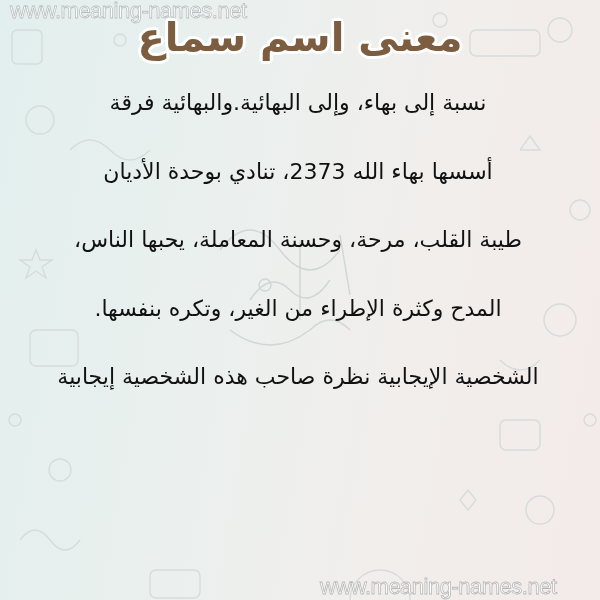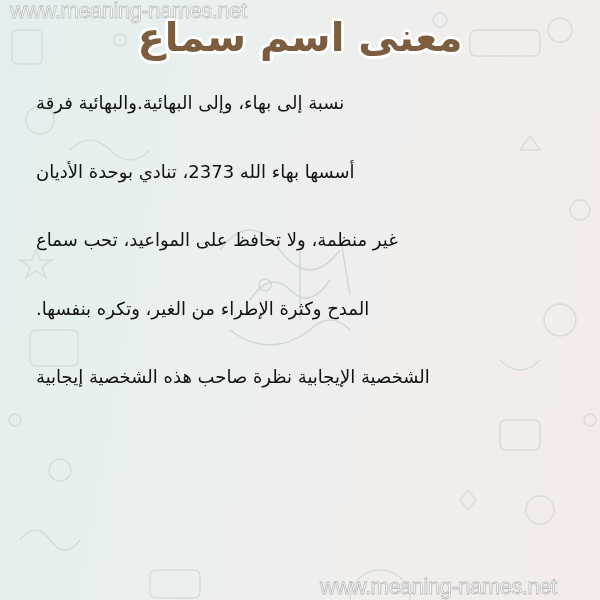--- a/index.html
+++ b/index.html
@@ -66,23 +66,23 @@
       position: absolute;
       left: 36px;
       right: 40px;
       top: 83px;
       direction: rtl;
     }
     .line {
       height: 68.5px;
       line-height: 40px;
       font-family: "DejaVu Sans", sans-serif;
-      font-size: 18px;
+      font-size: 22px;
       color: #111111;
-      text-align: left;
+      text-align: center;
       white-space: nowrap;
     }
   </style>
 </head>
 <body>
 
 <div class="doodles">
   <svg viewBox="0 0 600 600" xmlns="http://www.w3.org/2000/svg" fill="none" stroke="#d6dcdb" stroke-width="1.4">
     <circle cx="40" cy="120" r="14"></circle>
     <rect x="12" y="30" width="30" height="34" rx="5"></rect>
@@ -115,18 +115,18 @@
   </svg>
 </div>
 
 <div class="watermark-top">www.meaning-names.net</div>
 
 <h1 class="title" style="margin:0;">معنى اسم سماع</h1>
 
 <div class="body-lines">
   <div class="line">نسبة إلى بهاء، وإلى البهائية.والبهائية فرقة</div>
   <div class="line">أسسها بهاء الله 2373، تنادي بوحدة الأديان</div>
-  <div class="line">غير منظمة، ولا تحافظ على المواعيد، تحب سماع</div>
+  <div class="line">طيبة القلب، مرحة، وحسنة المعاملة، يحبها الناس،</div>
   <div class="line">المدح وكثرة الإطراء من الغير، وتكره بنفسها.</div>
   <div class="line">الشخصية الإيجابية نظرة صاحب هذه الشخصية إيجابية</div>
 </div>
 
 <div class="watermark-bottom">www.meaning-names.net</div>
 
 </body></html>

